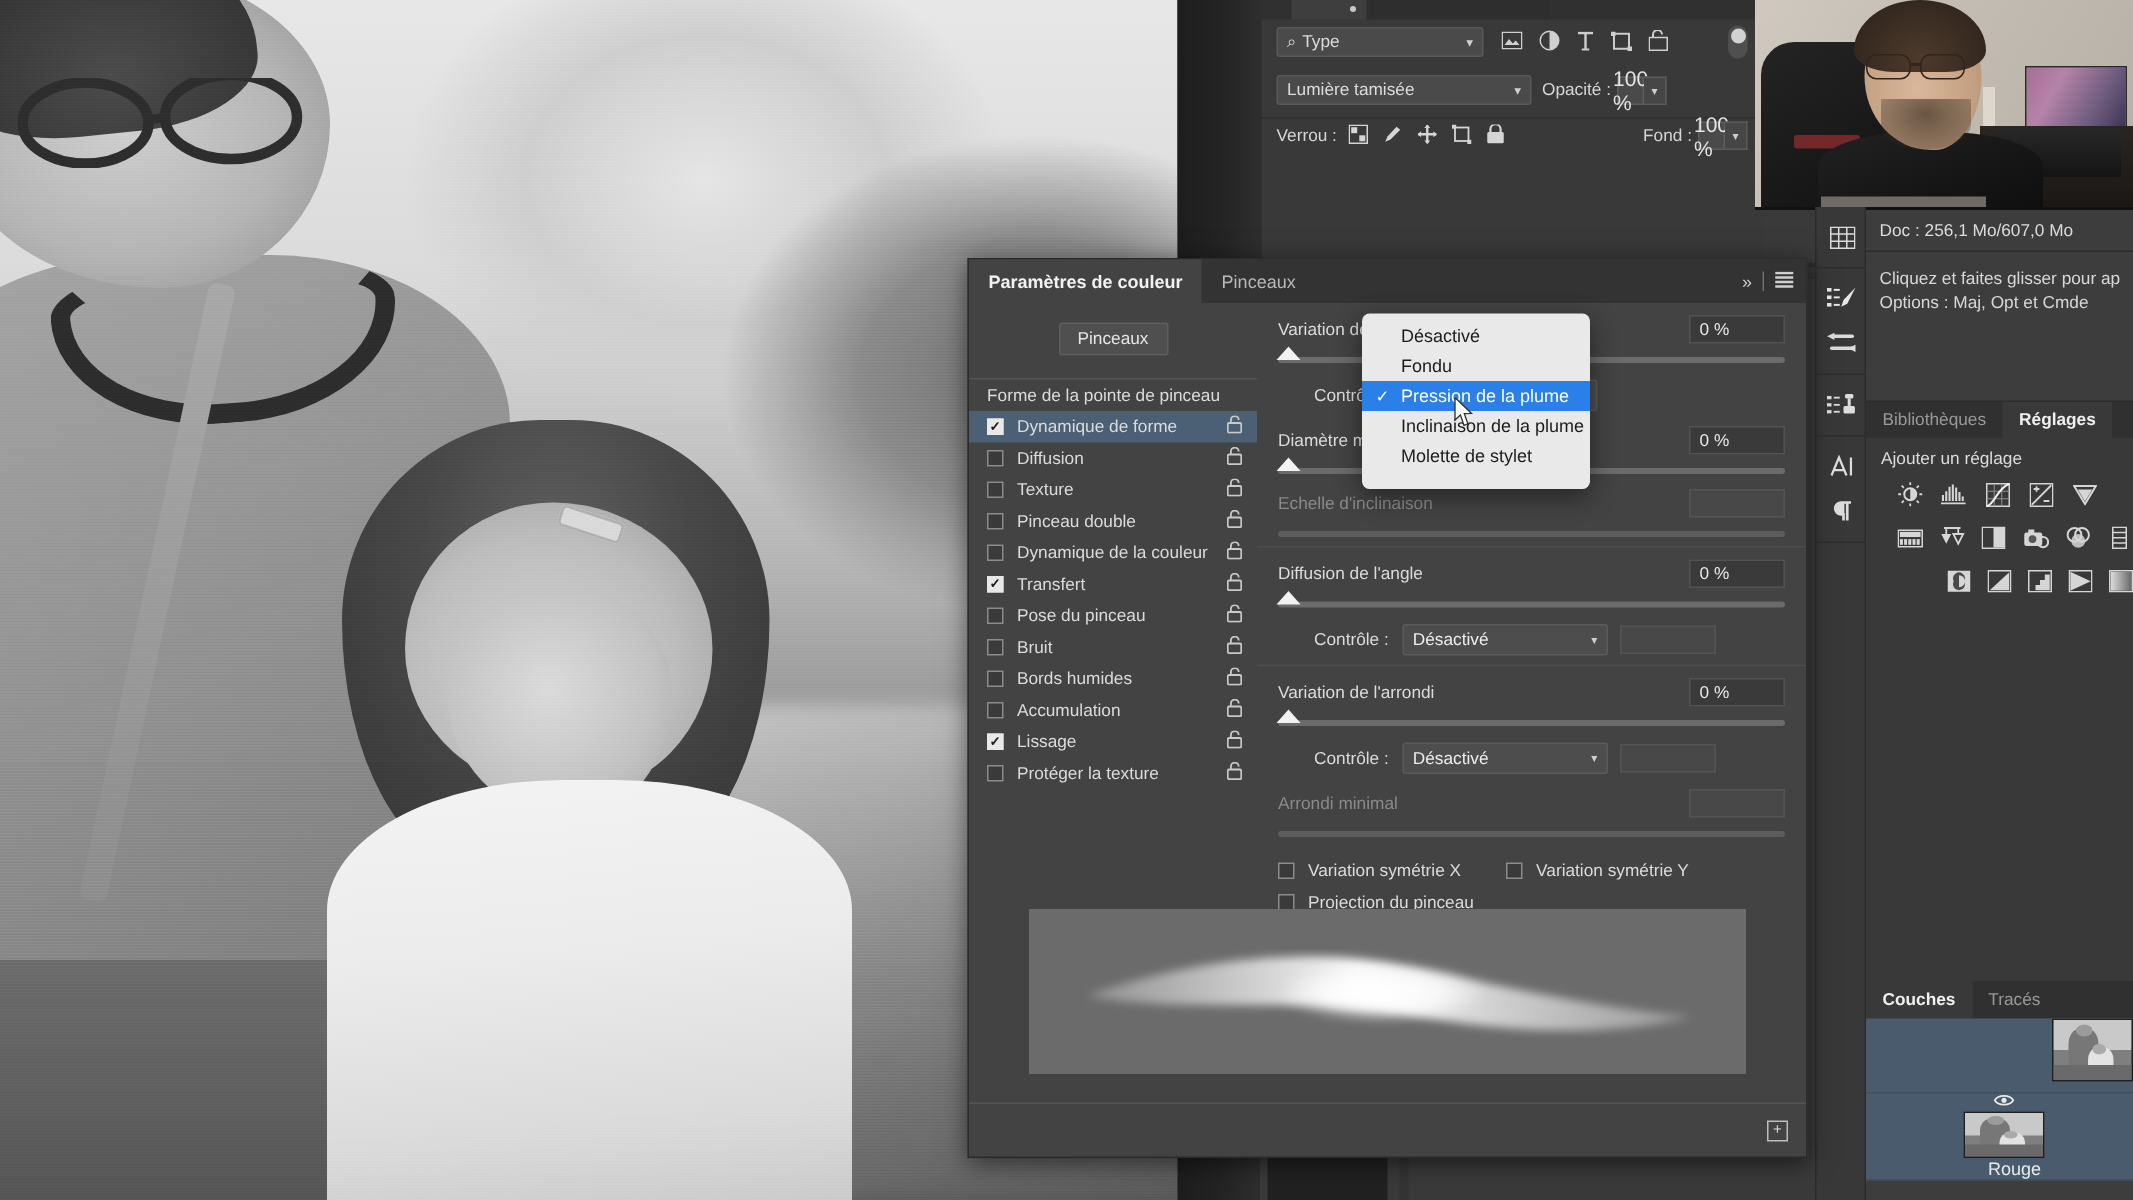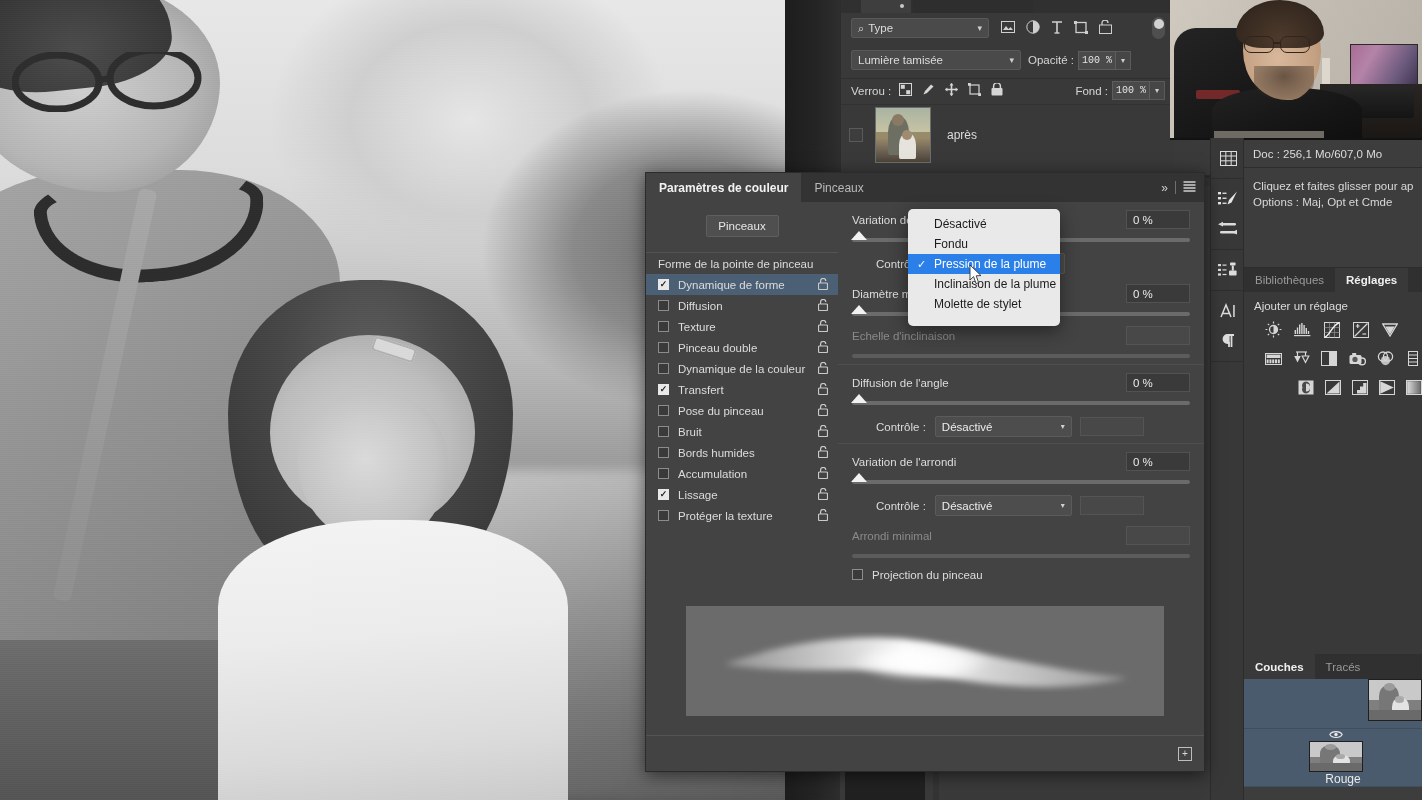--- a/index.html
+++ b/index.html
@@ -136,22 +136,22 @@
   #filter-toggle {
     margin-left:auto; width:13px; height:22px; border-radius:7px;
     background:#4f4f4f; position:relative;
   }
   #filter-toggle:after { content:""; position:absolute; left:1.5px; top:1.5px; width:10px; height:10px; border-radius:50%; background:#d2d2d2; }
 
   #blend-row { position:absolute; left:0; top:48px; height:24px; width:100%; padding:0 10px; }
   #blend-select { width:170px; }
   #opacity-label { color:#d6d6d6; font-size:11.5px; margin-left:7px; }
   #opacity-field {
-    background:#4a4a4a; border:1px solid #5d5d5d; color:#e4e4e4; font-size:10px;
-    height:19px; width:38px; display:flex; align-items:center; justify-content:center; margin-left:4px;font-family:Liberation Mono, monospace;
+    background:#4a4a4a; border:1px solid #5d5d5d; color:#e4e4e4; font-size:14px;
+    height:19px; width:18px; display:flex; align-items:center; justify-content:center; margin-left:4px;
   }
   .mini-chev {
     width:15px; height:19px; background:#464646; border:1px solid #5a5a5a; border-left:none;
     display:flex; align-items:center; justify-content:center; color:#cdcdcd; font-size:8px;
   }
 
   #lock-row {
     position:absolute; left:0; top:78px; height:24px; width:100%; padding:0 10px;
     border-top:1px solid #2f2f2f;
   }
@@ -541,31 +541,20 @@
               <rect x="0.5" y="5" width="11" height="7.5" rx="1" fill="#d5d5d5"></rect>
               <path d="M2.6 5 V3.2 A3.4 3.4 0 0 1 9.4 3.2 V5" fill="none" stroke="#d5d5d5" stroke-width="1.5"></path>
             </svg>
         </span>
       </div>
       <span id="fond-label">Fond :</span>
       <div id="opacity-field" style="margin-left:4px">100 %</div>
       <div class="mini-chev">▾</div>
     </div>
 
-    <div id="layer-row-apres">
-      <div id="layer-vis-box"></div>
-      <div id="layer-thumb">
-        <div class="t-sky"></div>
-          <div class="t-boy"></div>
-          <div class="t-boyhead"></div>
-        <div class="t-girl"></div>
-          <div class="t-girlhead"></div>
-      </div>
-      <span id="layer-name">après</span>
-    </div>
   </div>
   <div id="dock-divider"></div>
 
   <div id="webcam">
     <div class="wall"></div>
     <div class="poster"></div>
     <div class="lamp"></div>
     <div class="desk"></div>
     <div class="printer"></div>
     <div class="chair">
@@ -1042,20 +1031,27 @@
             </div>
             <div class="ctrl-extra"></div>
           </div>
           <div class="sec-top" style="margin-top:10px">
             <span class="sec-lbl dim">Arrondi minimal</span>
             <div class="val-field empty"></div>
           </div>
           <div class="slider" style="background:#5c5c5c"></div>
         </div>
 
+        <div class="cbrow" style="margin-top:6px">
+          <span class="cb"></span>
+          <span class="cbl">Variation symétrie X</span>
+          <span class="gap"></span>
+          <span class="cb"></span>
+          <span class="cbl">Variation symétrie Y</span>
+        </div>
         <div class="cbrow">
           <span class="cb"></span>
           <span class="cbl">Projection du pinceau</span>
         </div>
       </div>
 
       <div id="preview-wrap">
         <div id="preview">
           <div class="stroke">
             <svg width="410" height="80" viewBox="0 0 410 80">

